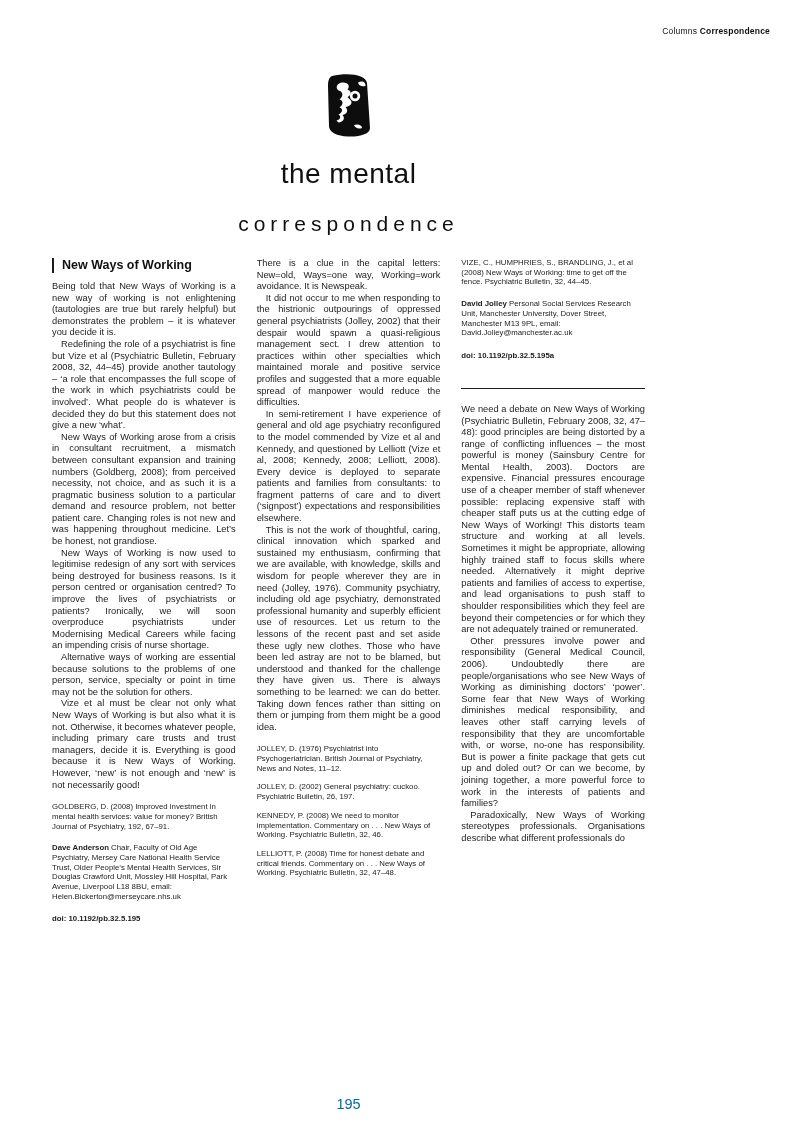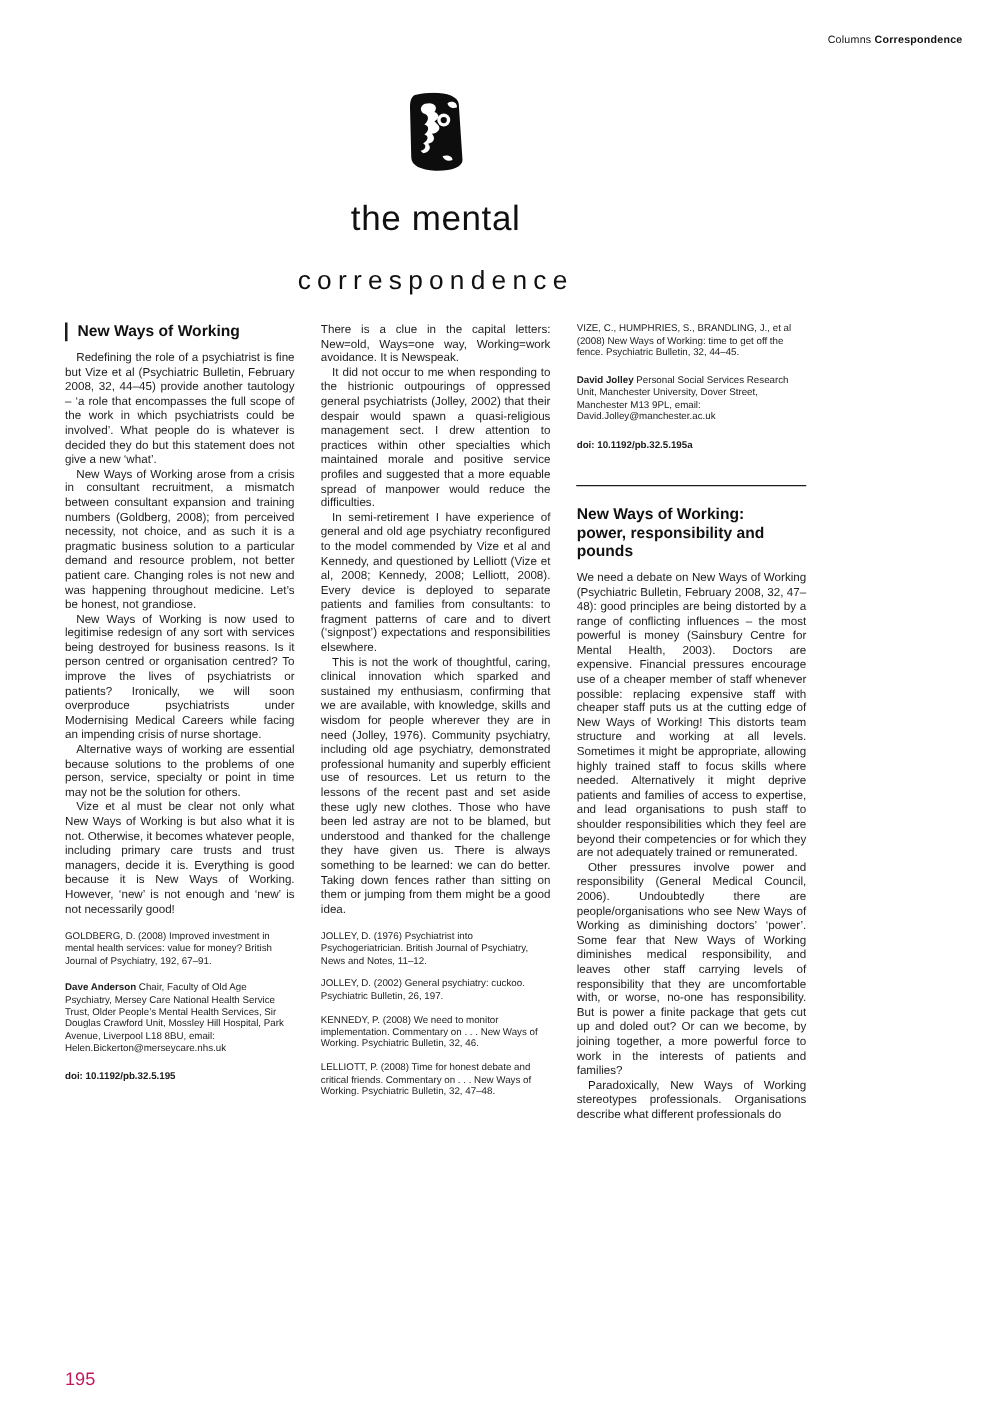--- a/index.html
+++ b/index.html
@@ -109,23 +109,23 @@
     margin: 28px 0 15px 0;
     width: 100%;
     height: 0;
   }
 
   .page-number {
     position: absolute;
     top: 1096px;
     left: 52px;
     width: 593px;
-    text-align: left;
+    text-align: center;
     font-size: 14.5px;
-    color: #be185d;
+    color: #0369a1;
   }
 </style>
 </head>
 <body>
 
 <div class="page">
 
   <div class="running-head">
     <span>Columns</span>
     <span class="bold">Correspondence</span>
@@ -143,20 +143,21 @@
       </svg>
     </span>
     <div class="masthead-title">the mental</div>
     <div class="section-title">correspondence</div>
   </div>
 
   <div class="columns">
 
     <div class="col">
       <h2 class="letter-title barred">New Ways of Working</h2>
+      <p class="body">Being told that New Ways of Working is a new way of working is not enlightening (tautologies are true but rarely helpful) but demonstrates the problem – it is whatever you decide it is.</p>
       <p class="body indent">Redefining the role of a psychiatrist is fine but Vize et al (Psychiatric Bulletin, February 2008, 32, 44–45) provide another tautology – ‘a role that encompasses the full scope of the work in which psychiatrists could be involved’. What people do is whatever is decided they do but this statement does not give a new ‘what’.</p>
       <p class="body indent">New Ways of Working arose from a crisis in consultant recruitment, a mismatch between consultant expansion and training numbers (Goldberg, 2008); from perceived necessity, not choice, and as such it is a pragmatic business solution to a particular demand and resource problem, not better patient care. Changing roles is not new and was happening throughout medicine. Let’s be honest, not grandiose.</p>
       <p class="body indent">New Ways of Working is now used to legitimise redesign of any sort with services being destroyed for business reasons. Is it person centred or organisation centred? To improve the lives of psychiatrists or patients? Ironically, we will soon overproduce psychiatrists under Modernising Medical Careers while facing an impending crisis of nurse shortage.</p>
       <p class="body indent">Alternative ways of working are essential because solutions to the problems of one person, service, specialty or point in time may not be the solution for others.</p>
       <p class="body indent">Vize et al must be clear not only what New Ways of Working is but also what it is not. Otherwise, it becomes whatever people, including primary care trusts and trust managers, decide it is. Everything is good because it is New Ways of Working. However, ‘new’ is not enough and ‘new’ is not necessarily good!</p>
       <p class="ref first-ref">GOLDBERG, D. (2008) Improved investment in mental health services: value for money? British Journal of Psychiatry, 192, 67–91.</p>
       <p class="author"><span class="author-name">Dave Anderson</span> <span>Chair, Faculty of Old Age Psychiatry, Mersey Care National Health Service Trust, Older People’s Mental Health Services, Sir Douglas Crawford Unit, Mossley Hill Hospital, Park Avenue, Liverpool L18 8BU, email: Helen.Bickerton@merseycare.nhs.uk</span></p>
       <p class="doi">doi: 10.1192/pb.32.5.195</p>
     </div>
 
@@ -171,21 +172,20 @@
       <p class="ref">LELLIOTT, P. (2008) Time for honest debate and critical friends. Commentary on . . . New Ways of Working. Psychiatric Bulletin, 32, 47–48.</p>
     </div>
 
     <div class="col">
       <p class="ref flush-top">VIZE, C., HUMPHRIES, S., BRANDLING, J., et al (2008) New Ways of Working: time to get off the fence. Psychiatric Bulletin, 32, 44–45.</p>
       <p class="author"><span class="author-name">David Jolley</span> <span>Personal Social Services Research Unit, Manchester University, Dover Street, Manchester M13 9PL, email: David.Jolley@manchester.ac.uk</span></p>
       <p class="doi">doi: 10.1192/pb.32.5.195a</p>
 
       <div class="letter-rule"></div>
 
-      <h2 class="letter-title title-narrow">New Ways of Working: power, responsibility and pounds</h2>
       <p class="body">We need a debate on New Ways of Working (Psychiatric Bulletin, February 2008, 32, 47–48): good principles are being distorted by a range of conflicting influences – the most powerful is money (Sainsbury Centre for Mental Health, 2003). Doctors are expensive. Financial pressures encourage use of a cheaper member of staff whenever possible: replacing expensive staff with cheaper staff puts us at the cutting edge of New Ways of Working! This distorts team structure and working at all levels. Sometimes it might be appropriate, allowing highly trained staff to focus skills where needed. Alternatively it might deprive patients and families of access to expertise, and lead organisations to push staff to shoulder responsibilities which they feel are beyond their competencies or for which they are not adequately trained or remunerated.</p>
       <p class="body indent">Other pressures involve power and responsibility (General Medical Council, 2006). Undoubtedly there are people/organisations who see New Ways of Working as diminishing doctors’ ‘power’. Some fear that New Ways of Working diminishes medical responsibility, and leaves other staff carrying levels of responsibility that they are uncomfortable with, or worse, no-one has responsibility. But is power a finite package that gets cut up and doled out? Or can we become, by joining together, a more powerful force to work in the interests of patients and families?</p>
       <p class="body indent">Paradoxically, New Ways of Working stereotypes professionals. Organisations describe what different professionals do</p>
     </div>
 
   </div>
 
   <div class="page-number">195</div>
 
 </div>

